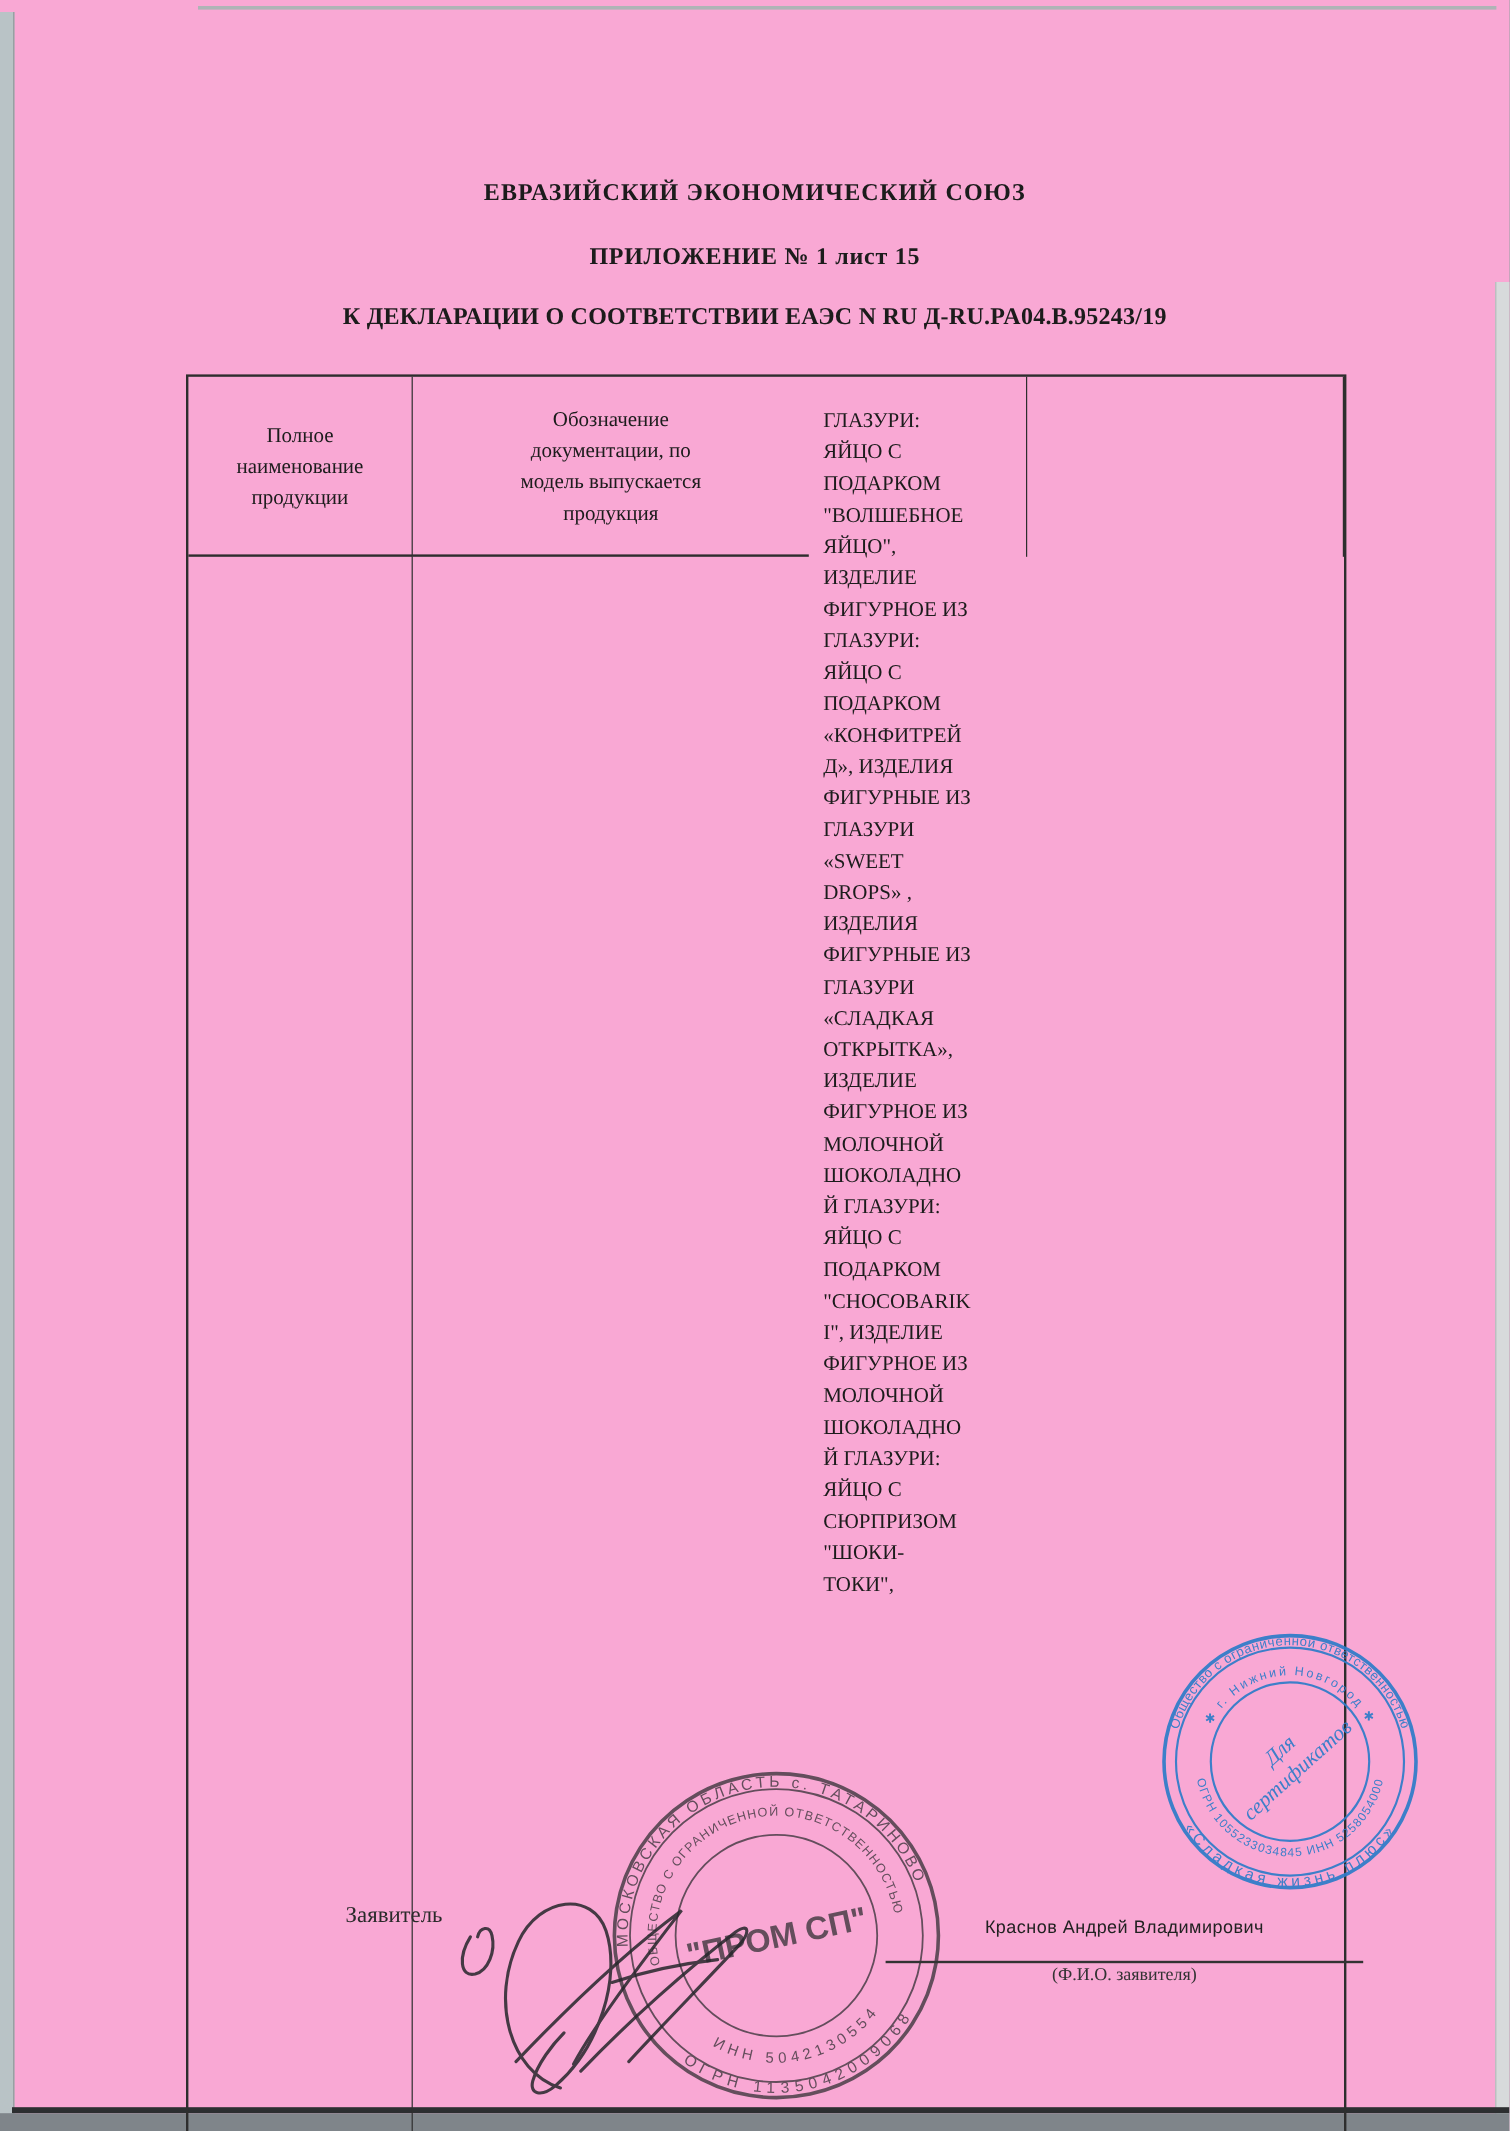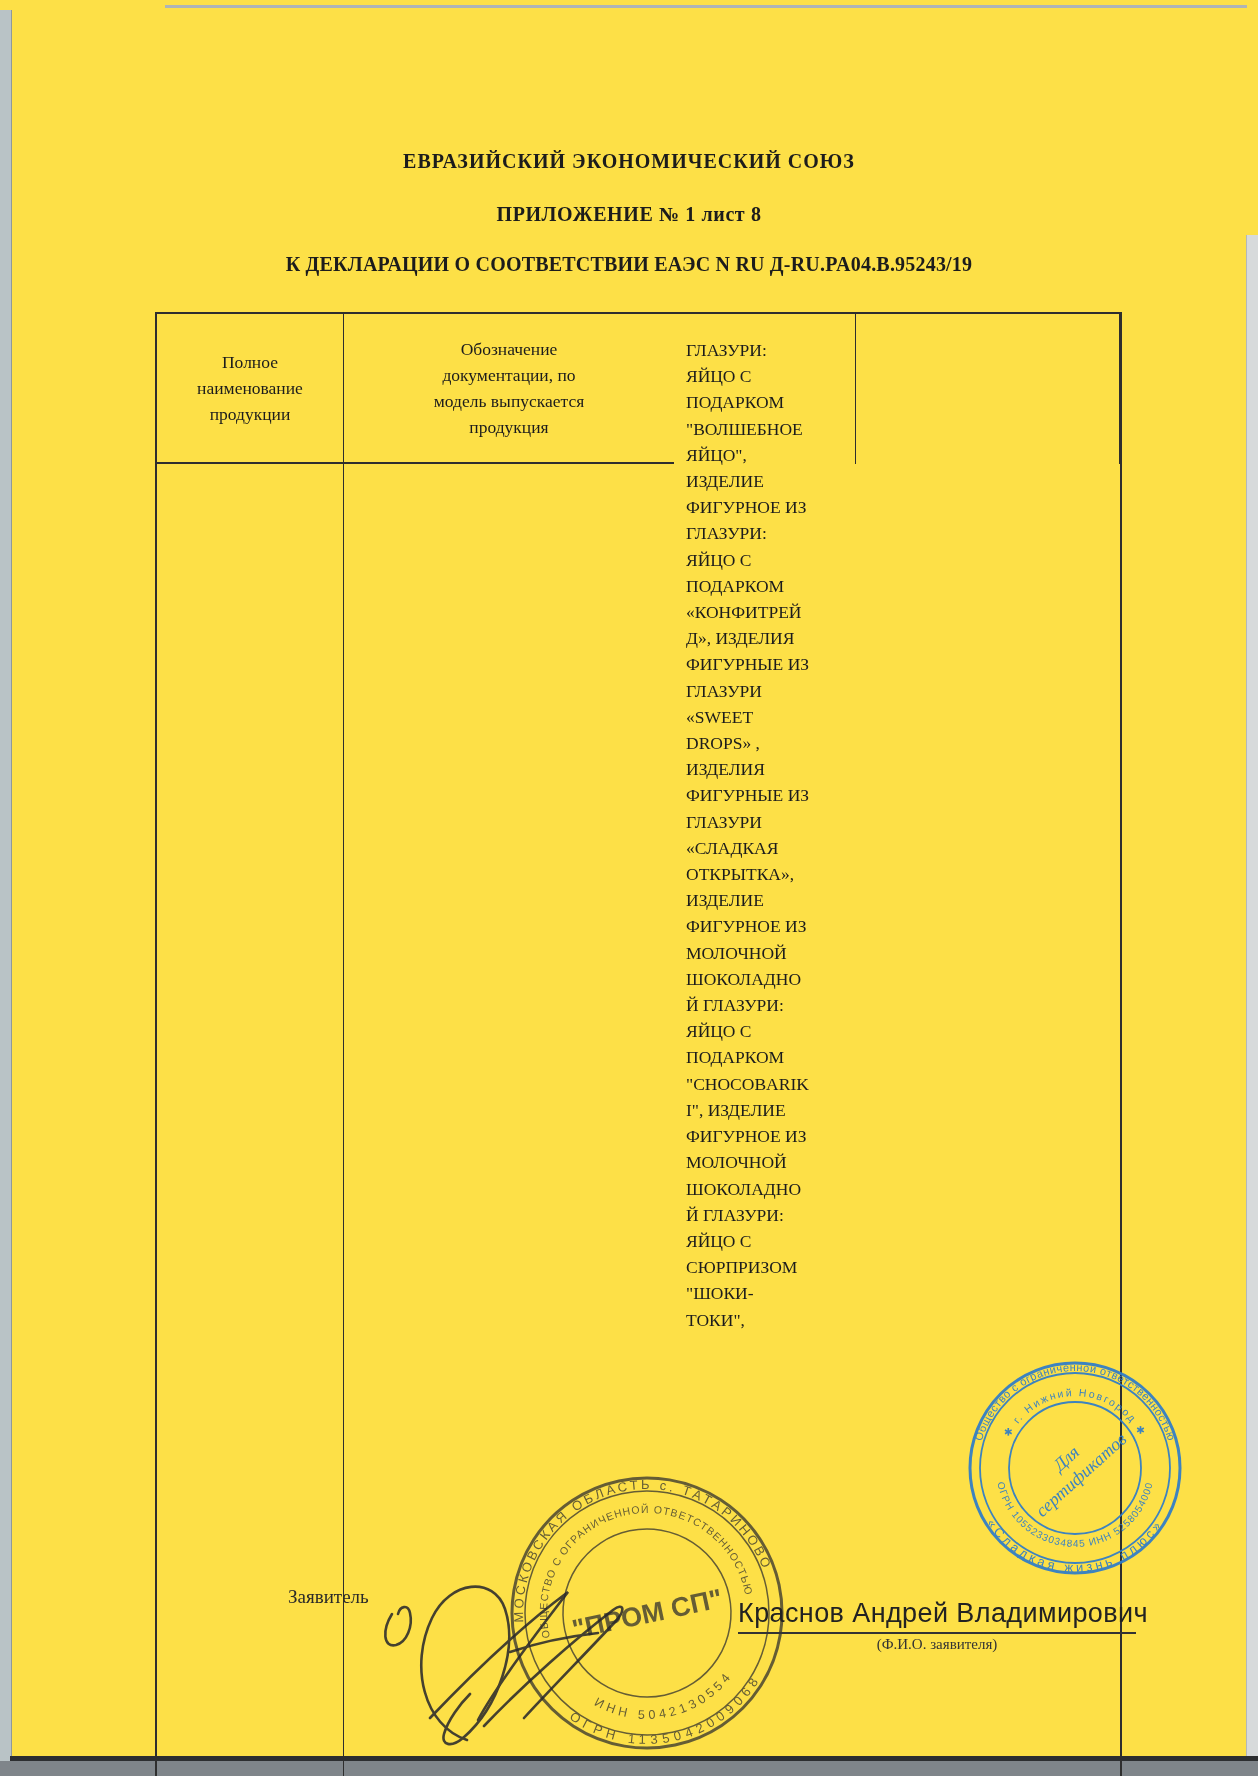--- a/index.html
+++ b/index.html
@@ -4,21 +4,21 @@
 <style>
   :root{
     --c-blue:#2f7cc9;
     --c-black:#2b2b2e;
     --ink:#1c1c1c;
     --line:#2e2e2e;
   }
   html,body{margin:0;padding:0;background:#9aa1a5;}
   .canvas{
     position:relative;width:1258px;height:1776px;margin:0 auto;
-    background:#fde047;overflow:hidden;
+    background:#f9a8d4;overflow:hidden;
     font-family:"Liberation Serif", serif;color:var(--ink);
   }
   
   .edge-left{position:absolute;left:0;top:10px;width:11px;height:1766px;background:#b9c3c6;border-right:1px solid #8f989b;}
   .edge-top{position:absolute;left:165px;top:5px;width:1082px;height:3px;background:#aeb4b6;}
   .edge-right{position:absolute;left:1246px;top:235px;width:12px;height:1541px;background:#d7dadb;border-left:1px solid #b3b8ba;}
   .edge-bottom-line{position:absolute;left:10px;top:1756px;width:1248px;height:5px;background:#2c2e30;}
   .edge-bottom-band{position:absolute;left:0;top:1761px;width:1258px;height:15px;background:#7f858a;}
 
   
@@ -43,21 +43,21 @@
     text-align:center;font-size:17.5px;line-height:26px;white-space:pre-line;padding:4px 8px;
   }
   .bcell{padding:23px 6px 0 12px;}
   .product-text{
     font-size:17.5px;line-height:26.2px;white-space:pre-line;text-align:left;
   }
 
   
   .applicant-label{position:absolute;left:288px;top:1586px;font-family:Liberation Serif, serif;font-size:19px;color:#2a2a2a;}
   .name-block{position:absolute;left:738px;top:1598px;width:398px;text-align:center;font-family:"Liberation Sans",sans-serif;}
-  .applicant-name{font-size:27px;color:#222;border-bottom:2px solid #333;padding-bottom:3px;letter-spacing:0.4px;white-space:nowrap;}
+  .applicant-name{font-size:15px;color:#222;border-bottom:2px solid #333;padding-bottom:19px;letter-spacing:0.4px;white-space:nowrap;}
   .fio-caption{font-size:15px;color:#333;padding-top:2px;font-family:Liberation Serif, serif;}
 
   
   .sig-svg{position:absolute;left:372px;top:1556px;width:300px;height:190px;}
   .ks-svg{position:absolute;left:502px;top:1468px;width:290px;height:290px;opacity:0.72;}
   .bs-svg{position:absolute;left:960px;top:1353px;width:230px;height:230px;opacity:0.93;}
   .ks-stroke{stroke:var(--c-black);fill:none;}
   .ks-fill{fill:var(--c-black);}
   .bs-stroke{stroke:var(--c-blue);fill:none;}
   .bs-fill{fill:var(--c-blue);}
@@ -70,21 +70,21 @@
 <div class="canvas">
 
   <div class="edge-left"></div>
   <div class="edge-top"></div>
   <div class="edge-right"></div>
   <div class="edge-bottom-line"></div>
   <div class="edge-bottom-band"></div>
 
   <div class="titles">
     <div class="title-line t1">ЕВРАЗИЙСКИЙ ЭКОНОМИЧЕСКИЙ СОЮЗ</div>
-    <div class="title-line t2">ПРИЛОЖЕНИЕ № 1 лист 8</div>
+    <div class="title-line t2">ПРИЛОЖЕНИЕ № 1 лист 15</div>
     <div class="title-line t3">К ДЕКЛАРАЦИИ О СООТВЕТСТВИИ ЕАЭС N RU Д-RU.PA04.B.95243/19</div>
   </div>
 
   <div class="ptable">
     <div class="cell hcell">Полное
 наименование
 продукции</div>
     <div class="cell hcell last">Обозначение
 документации, по
 модель выпускается

